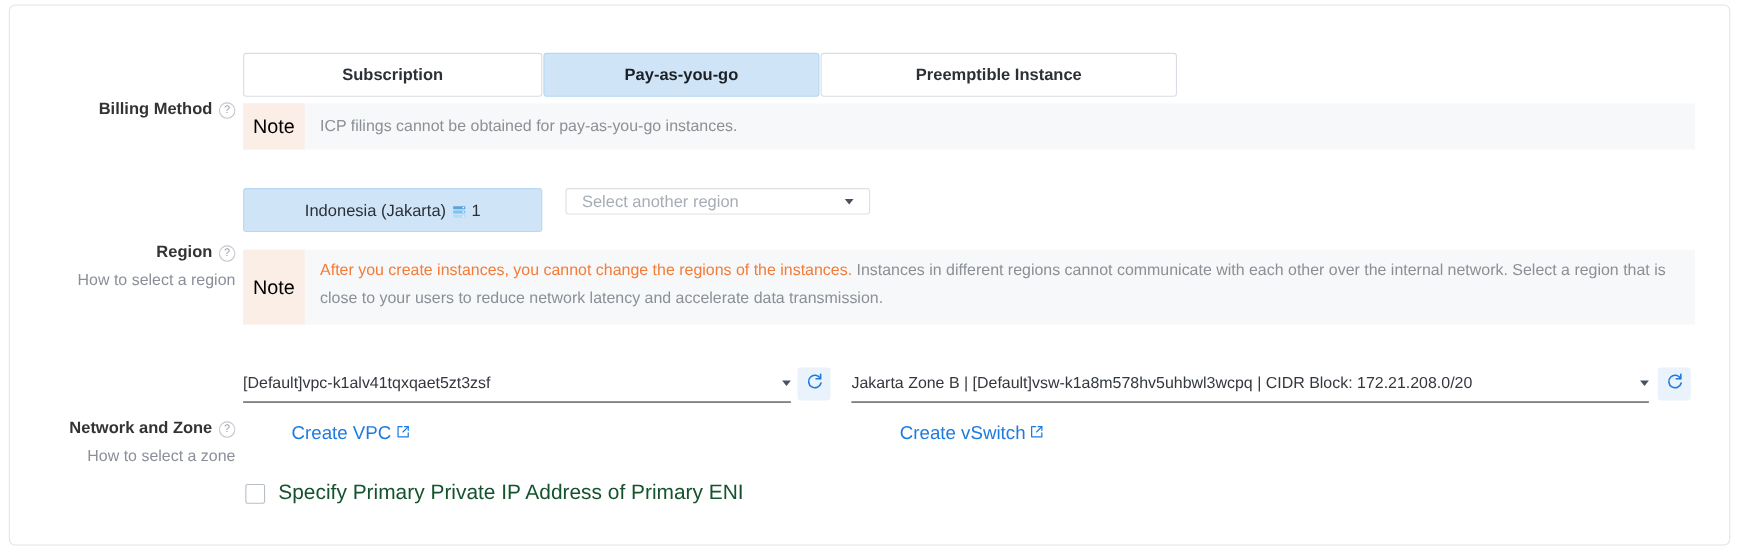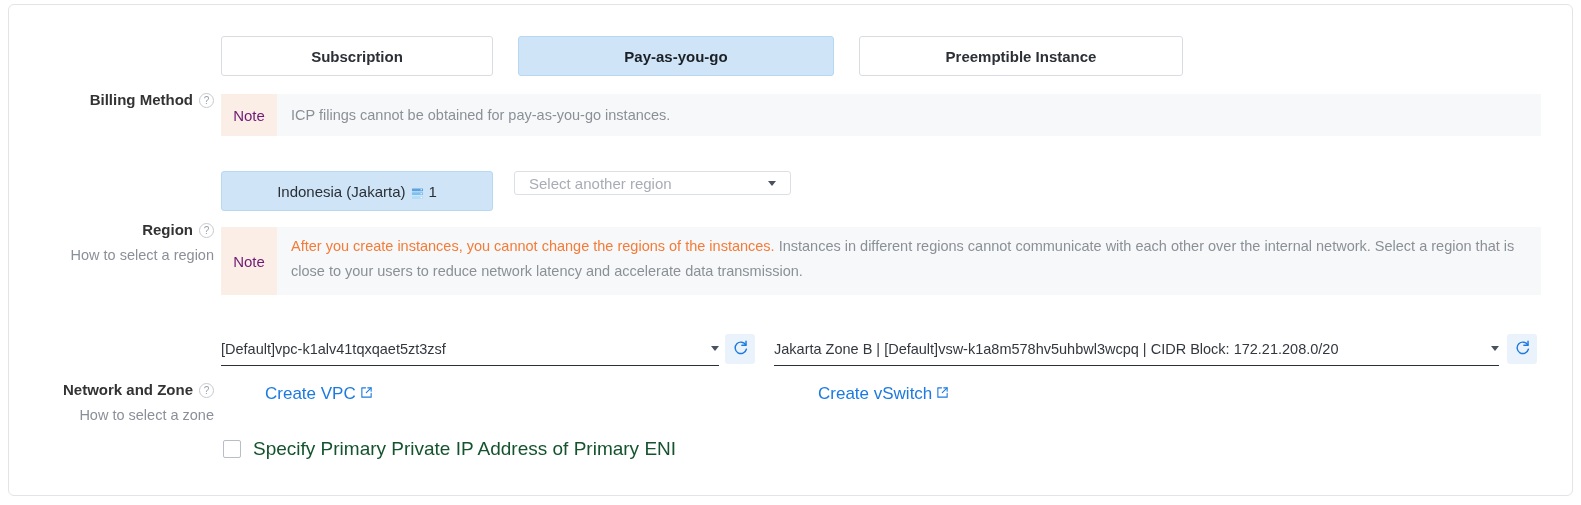--- a/index.html
+++ b/index.html
@@ -72,21 +72,22 @@
     box-sizing: border-box;
     vertical-align: middle;
     position: relative;
     top: 1px;
   }
 
   
   .seg-group {
     position: absolute;
     display: flex;
-    gap: 25px;
+    gap: 1px;
+    margin-top: 12px;
   }
   .seg-btn {
     height: 40px;
     border: 1px solid #d9dde3;
     background: #ffffff;
     border-radius: 3px;
     display: flex;
     align-items: center;
     justify-content: center;
     font-size: 15px;
@@ -105,22 +106,22 @@
 
   
   .note-box {
     position: absolute;
     display: flex;
     background: #f7f8f9;
     box-sizing: border-box;
   }
   .note-badge {
     background: #fbeee7;
-    color: #701a75;
-    font-size: 15px;
+    color: #000000;
+    font-size: 18px;
     width: 56px;
     min-width: 56px;
     display: flex;
     align-items: center;
     justify-content: center;
     box-sizing: border-box;
   }
   .note-text {
     font-size: 14.5px;
     color: #8b9096;
@@ -274,21 +275,21 @@
       <span class="field-label">
         <span>Billing Method</span>
         <span class="help-icon">?</span>
       </span>
     </div>
 
     <div class="seg-group" style="left:212px; top:31px;">
       <div class="seg-btn" style="width:272px;">
         <span>Subscription</span>
       </div>
-      <div class="seg-btn selected" style="width:316px;">
+      <div class="seg-btn selected" style="width:251px;">
         <span>Pay-as-you-go</span>
       </div>
       <div class="seg-btn" style="width:324px;">
         <span>Preemptible Instance</span>
       </div>
     </div>
 
     <div class="note-box" style="left:212px; top:89px; width:1320px; height:42px;">
       <div class="note-badge">Note</div>
       <div class="note-text" style="line-height:28px;">ICP filings cannot be obtained for pay-as-you-go instances.</div>

